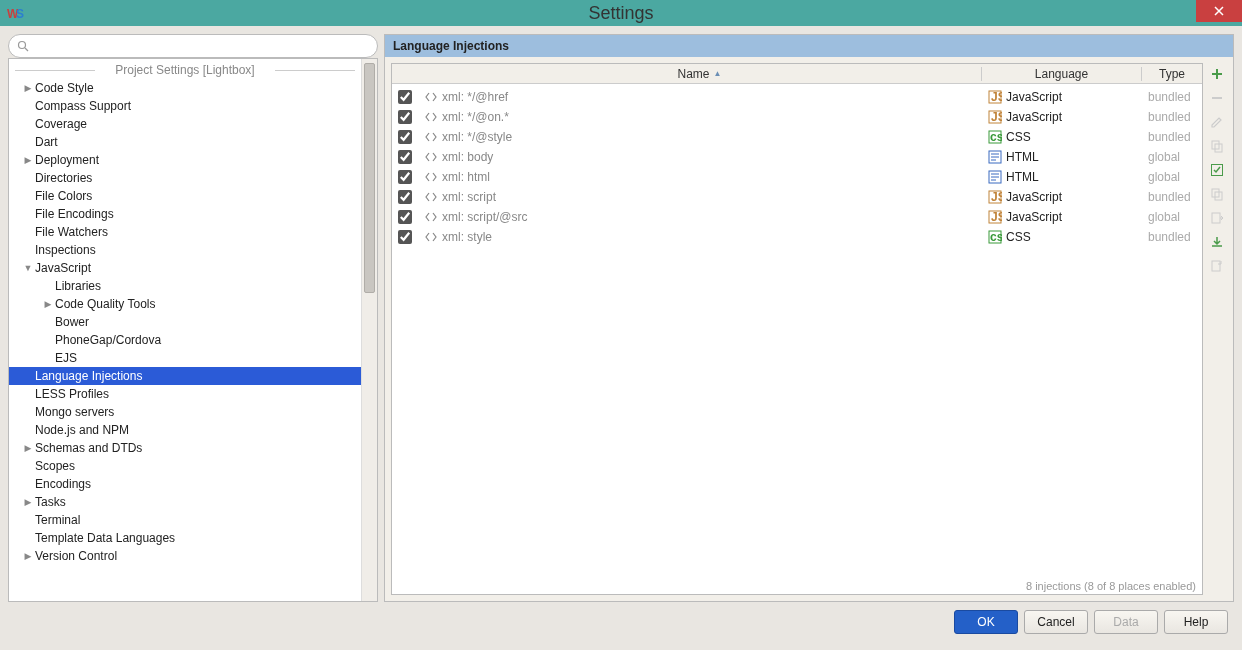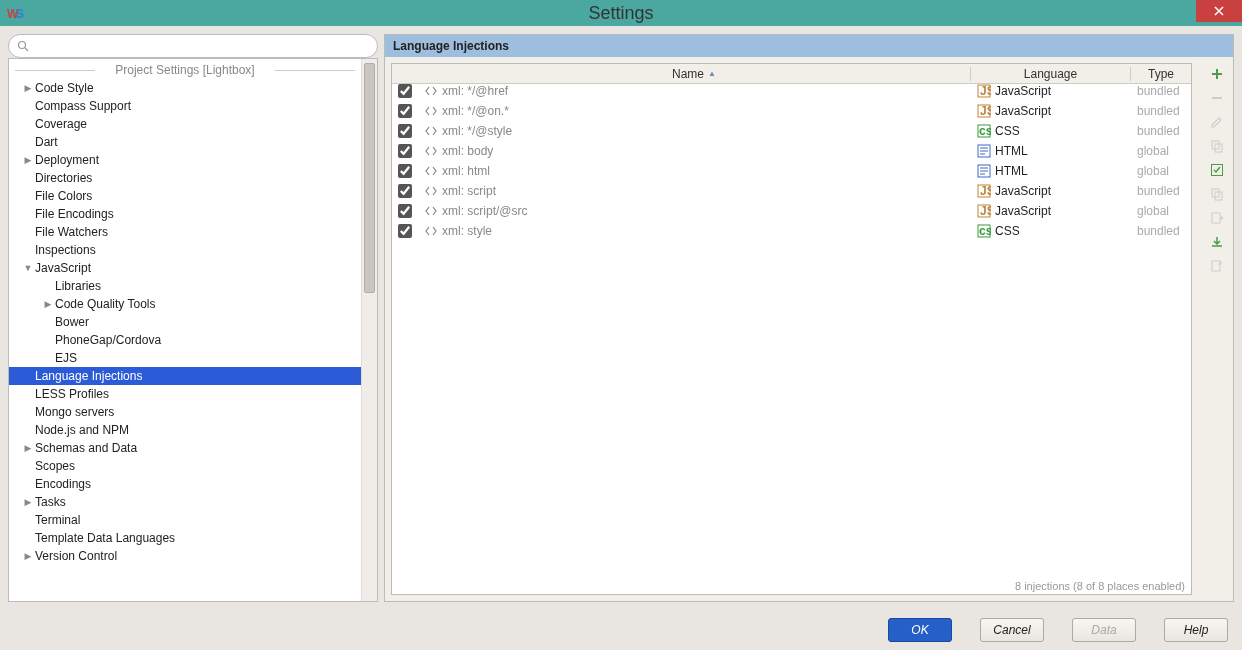--- a/index.html
+++ b/index.html
@@ -23,42 +23,42 @@
 .section-header::before { left: 6px; }
 .section-header::after { right: 6px; }
 .tree-item { height: 18px; display: flex; align-items: center; cursor: default; white-space: nowrap; color: #222; }
 .tree-item .arrow { width: 14px; text-align: center; color: #888; font-size: 9px; }
 .tree-item.selected { background: #2b5bd7; color: #fff; }
 .tree-item.selected .arrow { color: #fff; }
 .lvl0 { padding-left: 12px; }
 .lvl1 { padding-left: 32px; }
 .right-panel { flex: 1; display: flex; flex-direction: column; border: 1px solid #bbb; background: #f2efe9; min-width: 0; }
 .right-header { background: #9dbede; padding: 4px 8px; font-weight: bold; color: #222; }
-.right-body { flex: 1; display: flex; padding: 6px; gap: 15px; min-height: 0; }
+.right-body { flex: 1; display: flex; padding: 6px; gap: 4px; min-height: 0; }
 .table-wrap { flex: 1; border: 1px solid #bbb; background: #fff; display: flex; flex-direction: column; min-width: 0; }
 .thead { display: flex; background: #f2efe9; border-bottom: 1px solid #ccc; height: 20px; align-items: center; }
 .th { padding: 0 6px; color: #333; border-right: 1px solid #ccc; display: flex; align-items: center; }
 .th-check { width: 26px; border-right: 1px solid #ccc; }
 .th-name { flex: 1; justify-content: center; }
 .th-lang { width: 160px; justify-content: center; }
 .th-type { width: 60px; justify-content: center; border-right: none; text-align: center; }
 .sort-ind { color: #6b8fb5; font-size: 8px; margin-left: 4px; }
 .tbody { flex: 1; overflow: auto; }
-.trow { display: flex; height: 20px; align-items: flex-start; }
+.trow { display: flex; height: 20px; align-items: flex-end; }
 .td-check { width: 26px; display: flex; justify-content: center; }
 .td-name { flex: 1; padding: 0 6px; color: #888; display: flex; align-items: center; gap: 4px; }
 .td-lang { width: 160px; padding: 0 6px; display: flex; align-items: center; gap: 4px; color: #222; }
 .td-type { width: 60px; padding: 0 6px; color: #aaa; }
 .file-icon { width: 14px; height: 14px; flex: none; }
 .status-line { text-align: right; color: #999; padding: 2px 6px; font-size: 11px; }
 .toolbar-right { width: 20px; display: flex; flex-direction: column; align-items: center; gap: 6px; padding-top: 2px; }
 .tool-btn { width: 18px; height: 18px; display: flex; align-items: center; justify-content: center; color: #888; }
 .tool-btn.disabled { color: #ccc; }
 .tool-btn.green { color: #4a9b4a; }
-.footer { height: 40px; display: flex; align-items: center; justify-content: flex-end; gap: 28px; padding: 0 14px; font-style: italic; }
+.footer { height: 40px; display: flex; align-items: flex-start; justify-content: flex-end; gap: 6px; padding: 0 14px; }
 .btn { min-width: 64px; height: 24px; border: 1px solid #aaa; background: linear-gradient(#f8f6f1,#e9e6e1); border-radius: 3px; display: flex; align-items: center; justify-content: center; color: #222; cursor: default; padding: 0 12px; }
 .btn.primary { background: #2460c8; border-color: #1a4aa0; color: #fff; }
 .btn.disabled { color: #aaa; }
 input[type=checkbox] { width: 14px; height: 14px; accent-color: #555; }
 </style>
 </head>
 <body>
 
 <div class="window">
 
@@ -165,21 +165,21 @@
             <div class="tree-item lvl0">
               <span class="arrow"></span>
               <span>Mongo servers</span>
             </div>
             <div class="tree-item lvl0">
               <span class="arrow"></span>
               <span>Node.js and NPM</span>
             </div>
             <div class="tree-item lvl0">
               <span class="arrow">▶</span>
-              <span>Schemas and Data</span>
+              <span>Schemas and DTDs</span>
             </div>
             <div class="tree-item lvl0">
               <span class="arrow"></span>
               <span>Scopes</span>
             </div>
             <div class="tree-item lvl0">
               <span class="arrow"></span>
               <span>Encodings</span>
             </div>
             <div class="tree-item lvl0">

